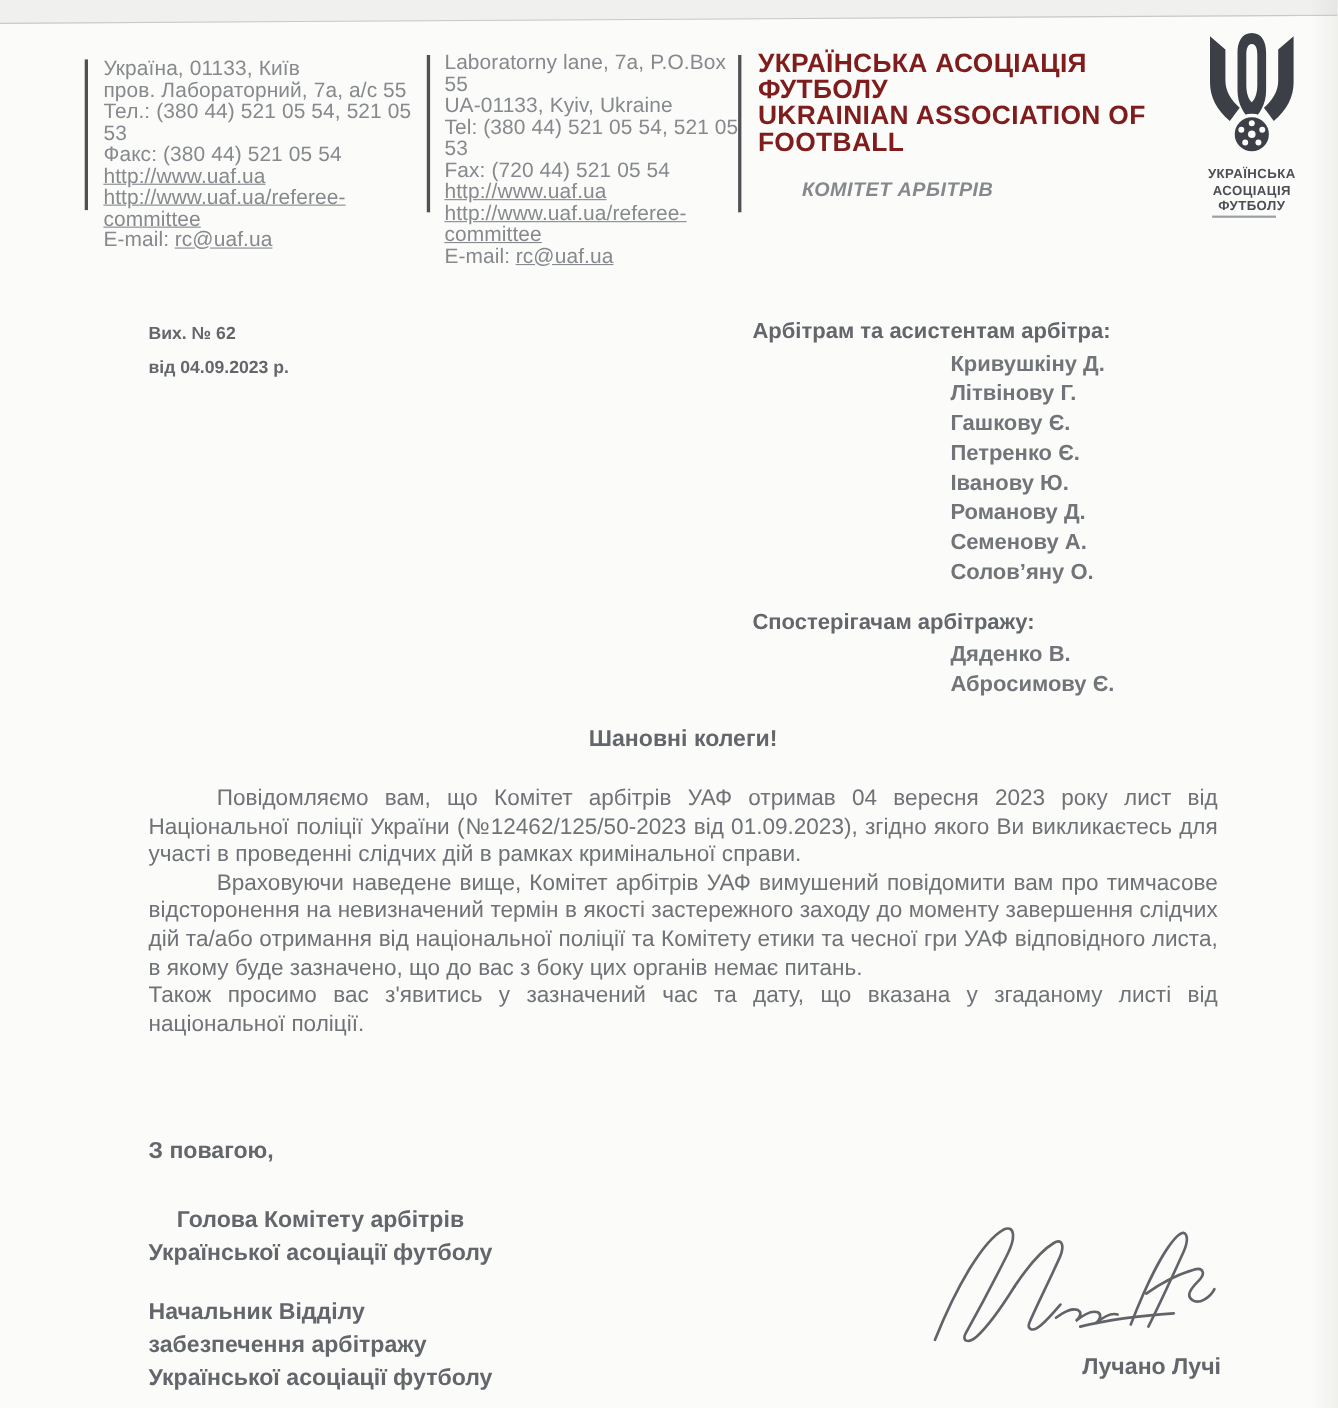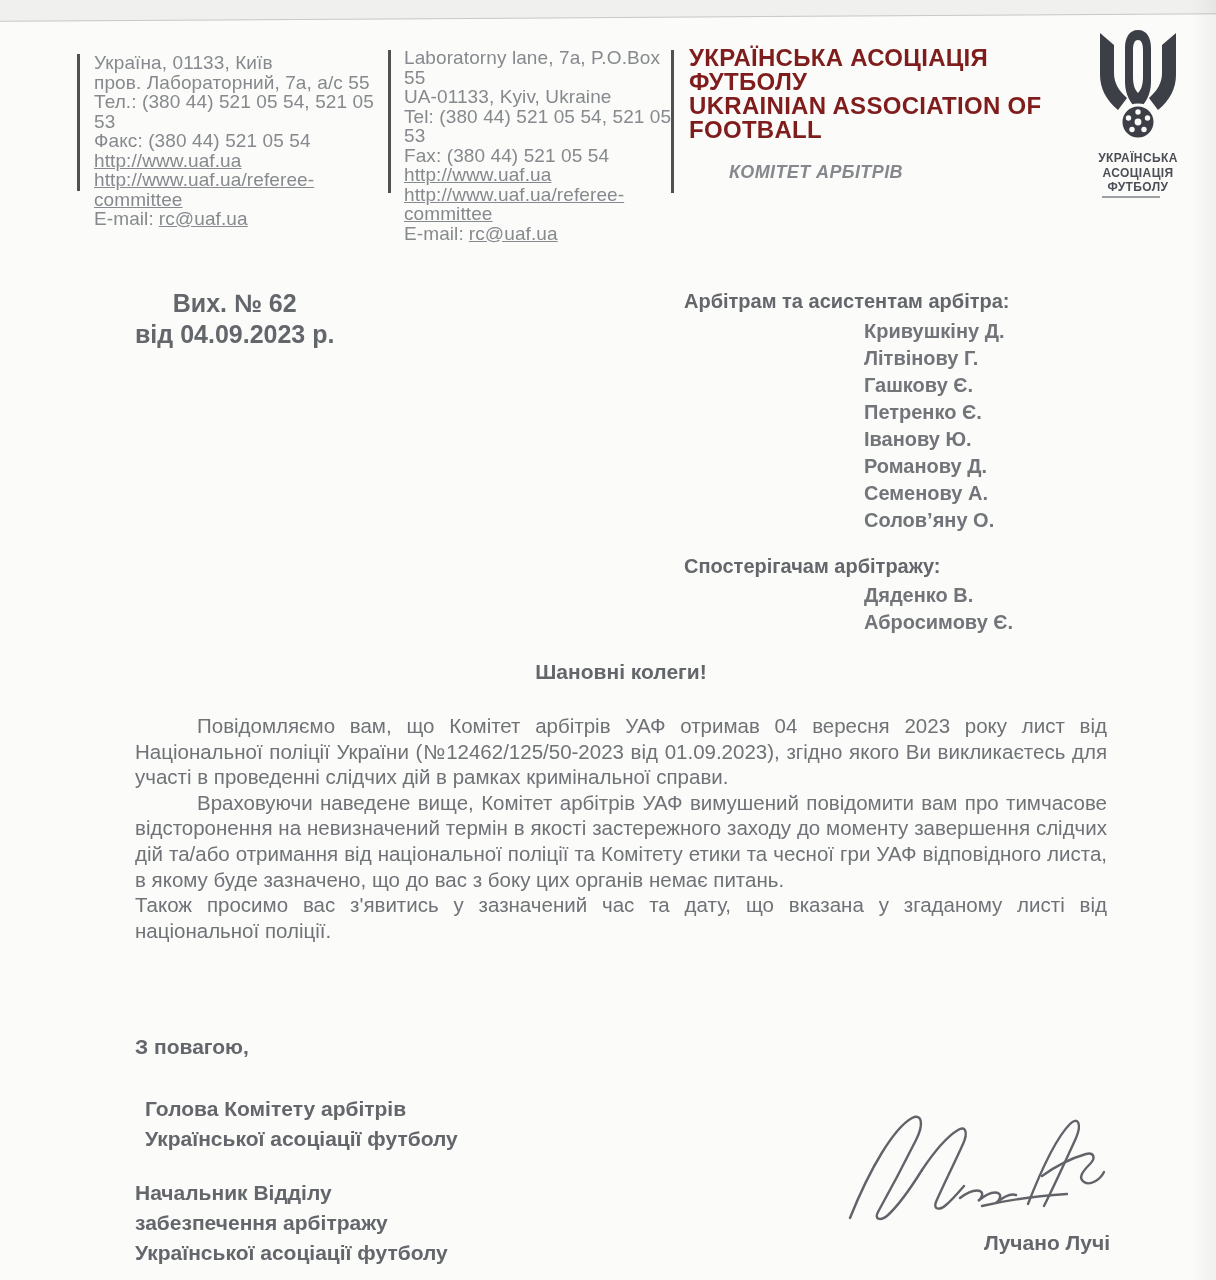--- a/index.html
+++ b/index.html
@@ -39,21 +39,21 @@
   
   .org-name{font-size:24px;font-weight:bold;color:#7f1d1d;letter-spacing:0.3px;line-height:24px;}
   .committee{font-size:18px;font-weight:bold;font-style:italic;color:#85888d;letter-spacing:0.4px;line-height:24px;margin-left:40px;}
   .org-gap{height:18px;}
 
   
   .logo-caption{font-size:12px;font-weight:bold;color:#4c4e55;text-align:center;line-height:14.5px;letter-spacing:0.4px;}
   .logo-hr{position:absolute;height:2px;background:#9ba0a4;}
 
   .bold-block{font-weight:bold;color:var(--ink-bold);}
-  .ref{font-size:25px;line-height:31px;text-align:center;}
+  .ref{font-size:16px;line-height:31px;}
   .rcpt-head{font-size:20px;}
   .name-line{font-size:20px;line-height:27px;font-weight:bold;color:#717479;}
   .salutation{font-size:21px;text-align:center;}
 
   .body-text{width:972px;font-size:20.5px;line-height:25.6px;text-align:justify;color:var(--ink);}
   .body-text p.indent{text-indent:62px;}
 
   .closing{font-size:21px;}
   .title-block{font-size:21px;line-height:30px;}
   .signer-name{font-size:21px;font-weight:bold;color:var(--ink-bold);text-align:right;}
@@ -76,21 +76,21 @@
     <div class="link">http://www.uaf.ua/referee-committee</div>
     <div><span class="email-label">E-mail:</span><span class="link">rc@uaf.ua</span></div>
   </div>
 
   <div class="vbar" style="left:388px;top:50px;height:143px;"></div>
 
   <div class="abs addr" style="left:404px;top:48px;width:270px;">
     <div>Laboratorny lane, 7a, P.O.Box 55</div>
     <div>UA-01133, Kyiv, Ukraine</div>
     <div>Tel: (380 44) 521 05 54, 521 05 53</div>
-    <div>Fax: (380 44) 521 05 54</div>
+    <div>Fax: (720 44) 521 05 54</div>
     <div class="link">http://www.uaf.ua</div>
     <div class="link">http://www.uaf.ua/referee-committee</div>
     <div><span class="email-label">E-mail:</span><span class="link">rc@uaf.ua</span></div>
   </div>
 
   <div class="vbar" style="left:671px;top:50px;height:143px;"></div>
 
   <div class="abs" style="left:689px;top:46px;width:400px;">
     <div class="org-name">УКРАЇНСЬКА АСОЦІАЦІЯ ФУТБОЛУ</div>
     <div class="org-name">UKRAINIAN ASSOCIATION OF FOOTBALL</div>
@@ -152,21 +152,21 @@
   <div class="abs bold-block salutation" style="left:135px;top:660px;width:972px;">Шановні колеги!</div>
 
   <div class="abs body-text" style="left:135px;top:713px;">
     <p class="indent">Повідомляємо вам, що Комітет арбітрів УАФ отримав 04 вересня 2023 року лист від Національної поліції України (№12462/125/50-2023 від 01.09.2023), згідно якого Ви викликаєтесь для участі в проведенні слідчих дій в рамках кримінальної справи.</p>
     <p class="indent">Враховуючи наведене вище, Комітет арбітрів УАФ вимушений повідомити вам про тимчасове відсторонення на невизначений термін в якості застережного заходу до моменту завершення слідчих дій та/або отримання від національної поліції та Комітету етики та чесної гри УАФ відповідного листа, в якому буде зазначено, що до вас з боку цих органів немає питань.</p>
     <p>Також просимо вас з'явитись у зазначений час та дату, що вказана у згаданому листі від національної поліції.</p>
   </div>
 
   <div class="abs bold-block closing" style="left:135px;top:1035px;">З повагою,</div>
 
-  <div class="abs bold-block title-block" style="left:145px;top:1094px;">
+  <div class="abs bold-block title-block" style="left:135px;top:1094px;text-align:center;">
     <div>Голова Комітету арбітрів</div>
     <div>Української асоціації футболу</div>
   </div>
 
   <div class="abs bold-block title-block" style="left:135px;top:1178px;">
     <div>Начальник Відділу</div>
     <div>забезпечення арбітражу</div>
     <div>Української асоціації футболу</div>
   </div>
 

